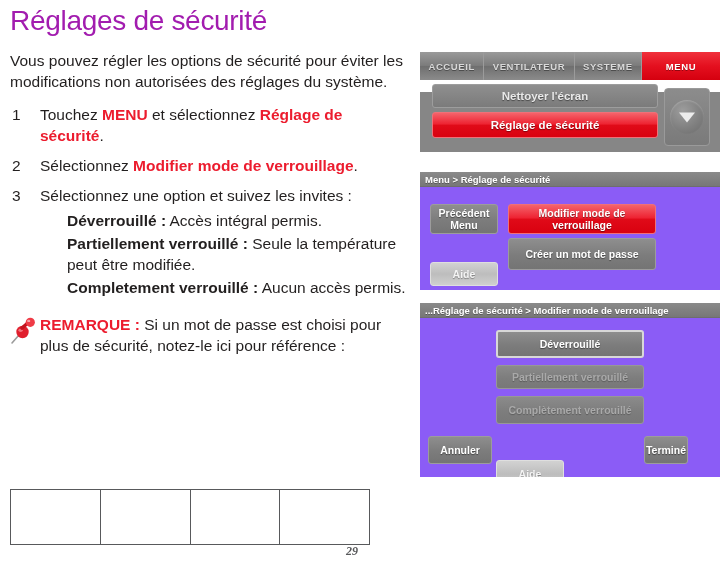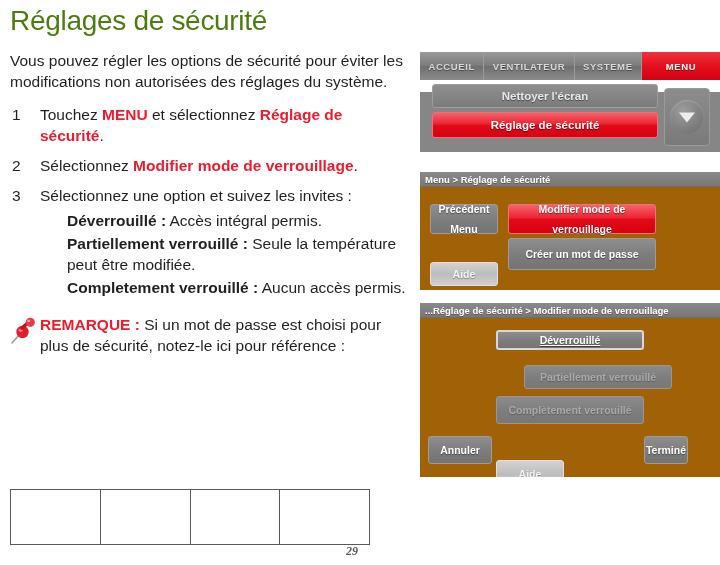--- a/index.html
+++ b/index.html
@@ -18,21 +18,21 @@
 
   
   .left-col {
     position: absolute;
     left: 10px;
     top: 0;
     width: 400px;
   }
 
   .page-title {
-    color: #4d7c0f;
+    color: #a21caf;
     font-size: 28px;
     font-weight: 400;
     letter-spacing: -0.3px;
     margin: 4px 0 0 0;
     line-height: 34px;
   }
 
   .intro {
     font-size: 15.5px;
     line-height: 21px;
@@ -130,21 +130,21 @@
     left: 420px;
     top: 0;
     width: 300px;
     height: 565px;
   }
 
   .screen {
     position: absolute;
     left: 0;
     width: 300px;
-    background: #a16207;
+    background: #8b5cf6;
     overflow: hidden;
   }
 
   
   #screen-1 { top: 52px; height: 100px; background: transparent; }
 
   .tabbar {
     display: flex;
     height: 28px;
     width: 300px;
@@ -258,21 +258,21 @@
   }
 
   .btn {
     position: absolute;
     display: flex;
     align-items: center;
     justify-content: center;
     text-align: center;
     font-size: 10.5px;
     font-weight: bold;
-    line-height: 20px;
+    line-height: 12px;
     border-radius: 3px;
     box-sizing: border-box;
     color: #ffffff;
     text-shadow: 0 1px 1px rgba(0,0,0,.45);
     background: linear-gradient(180deg, #8e8e8e 0%, #7c7c7c 55%, #747474 100%);
     border: 1px solid #9c9c9c;
   }
   .btn.light {
     background: linear-gradient(180deg, #d2d2d2 0%, #bdbdbd 50%, #cfcfcf 100%);
     border: 1px solid #dfdfdf;
@@ -295,22 +295,22 @@
     border: 2px solid #d8d8d8;
   }
 
   
   #btn-prev-menu   { left: 10px;  top: 32px;  width: 68px;  height: 30px; }
   #btn-modify-lock { left: 88px;  top: 32px;  width: 148px; height: 30px; }
   #btn-help-2      { left: 10px;  top: 66px;  width: 68px;  height: 24px; }
   #btn-create-pwd  { left: 88px;  top: 66px;  width: 148px; height: 32px; }
 
   
-  #btn-unlocked        { left: 76px; top: 27px;  width: 148px; height: 20px; text-decoration: underline; }
-  #btn-partial-locked  { left: 76px; top: 62px;  width: 148px; height: 24px; margin-left: 28px; }
+  #btn-unlocked        { left: 76px; top: 27px;  width: 148px; height: 28px; }
+  #btn-partial-locked  { left: 76px; top: 62px;  width: 148px; height: 24px; }
   #btn-full-locked     { left: 76px; top: 93px;  width: 148px; height: 28px; }
   #btn-cancel          { left: 8px;  top: 133px; width: 64px;  height: 28px; }
   #btn-help-3          { left: 76px; top: 133px; width: 68px;  height: 28px; }
   #btn-done            { left: 224px;top: 133px; width: 44px;  height: 28px; }
 </style>
 </head>
 <body>
 
 <div class="left-col">
 

